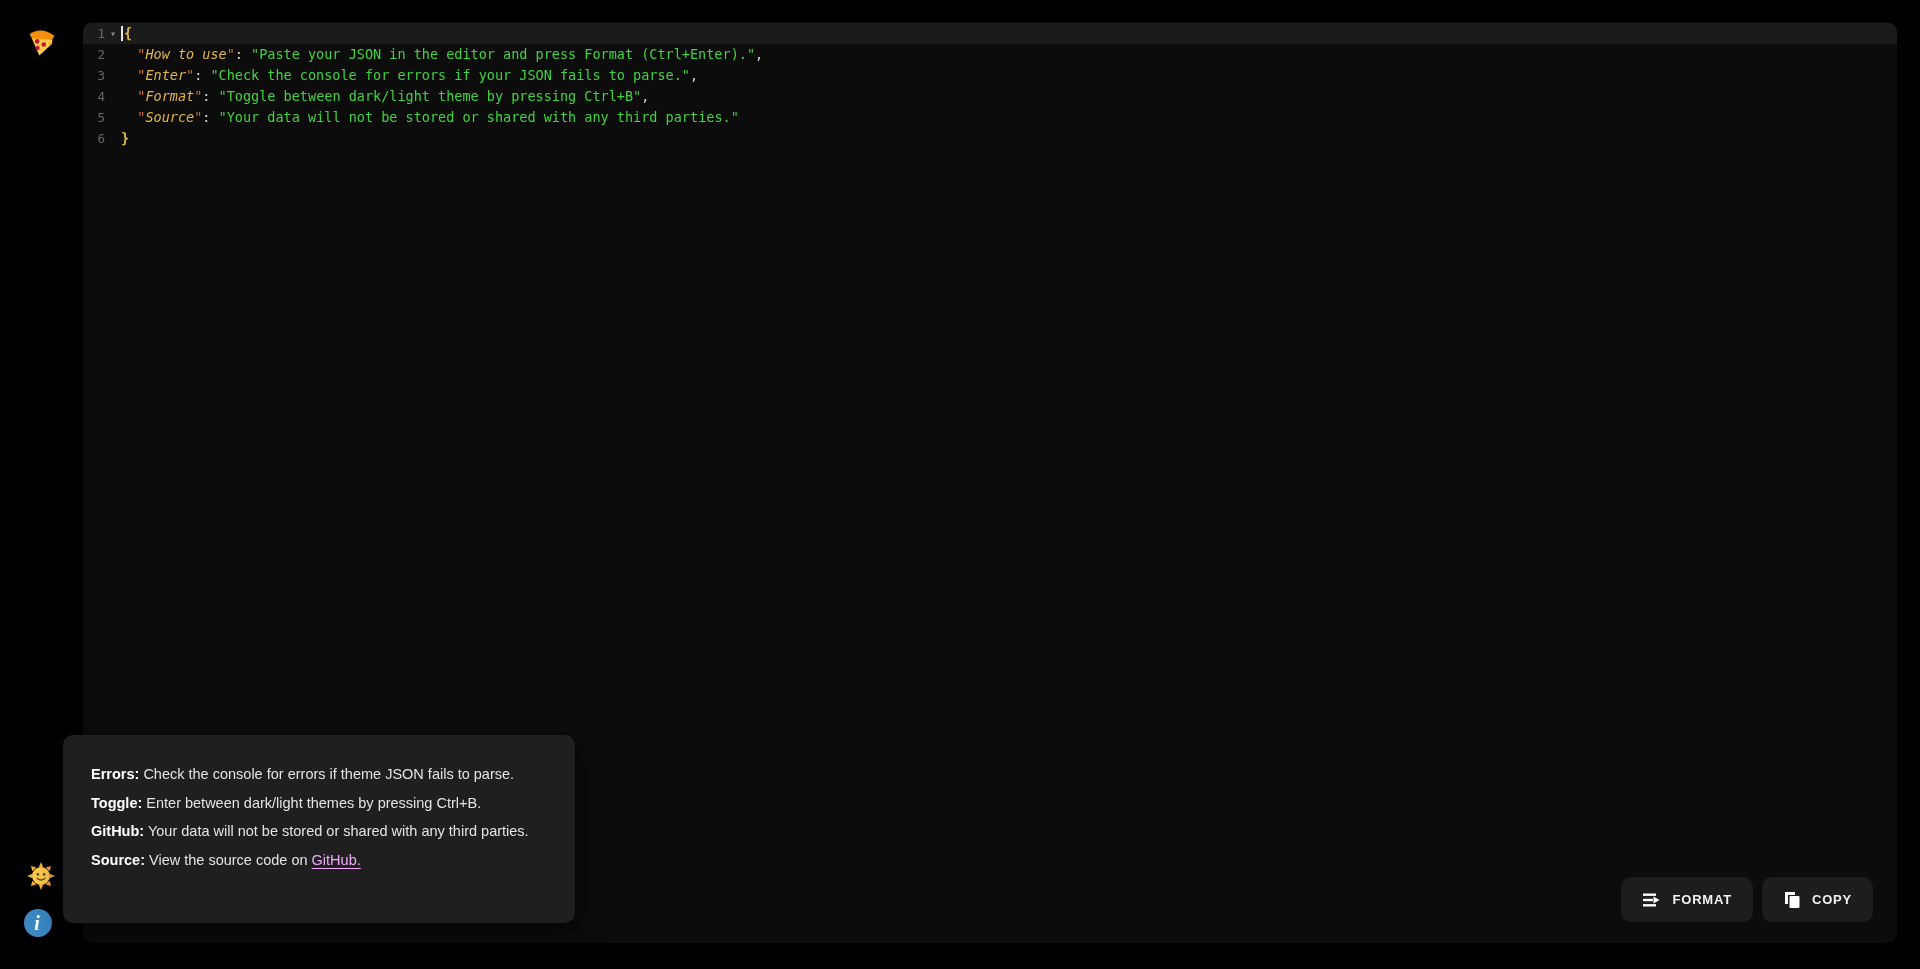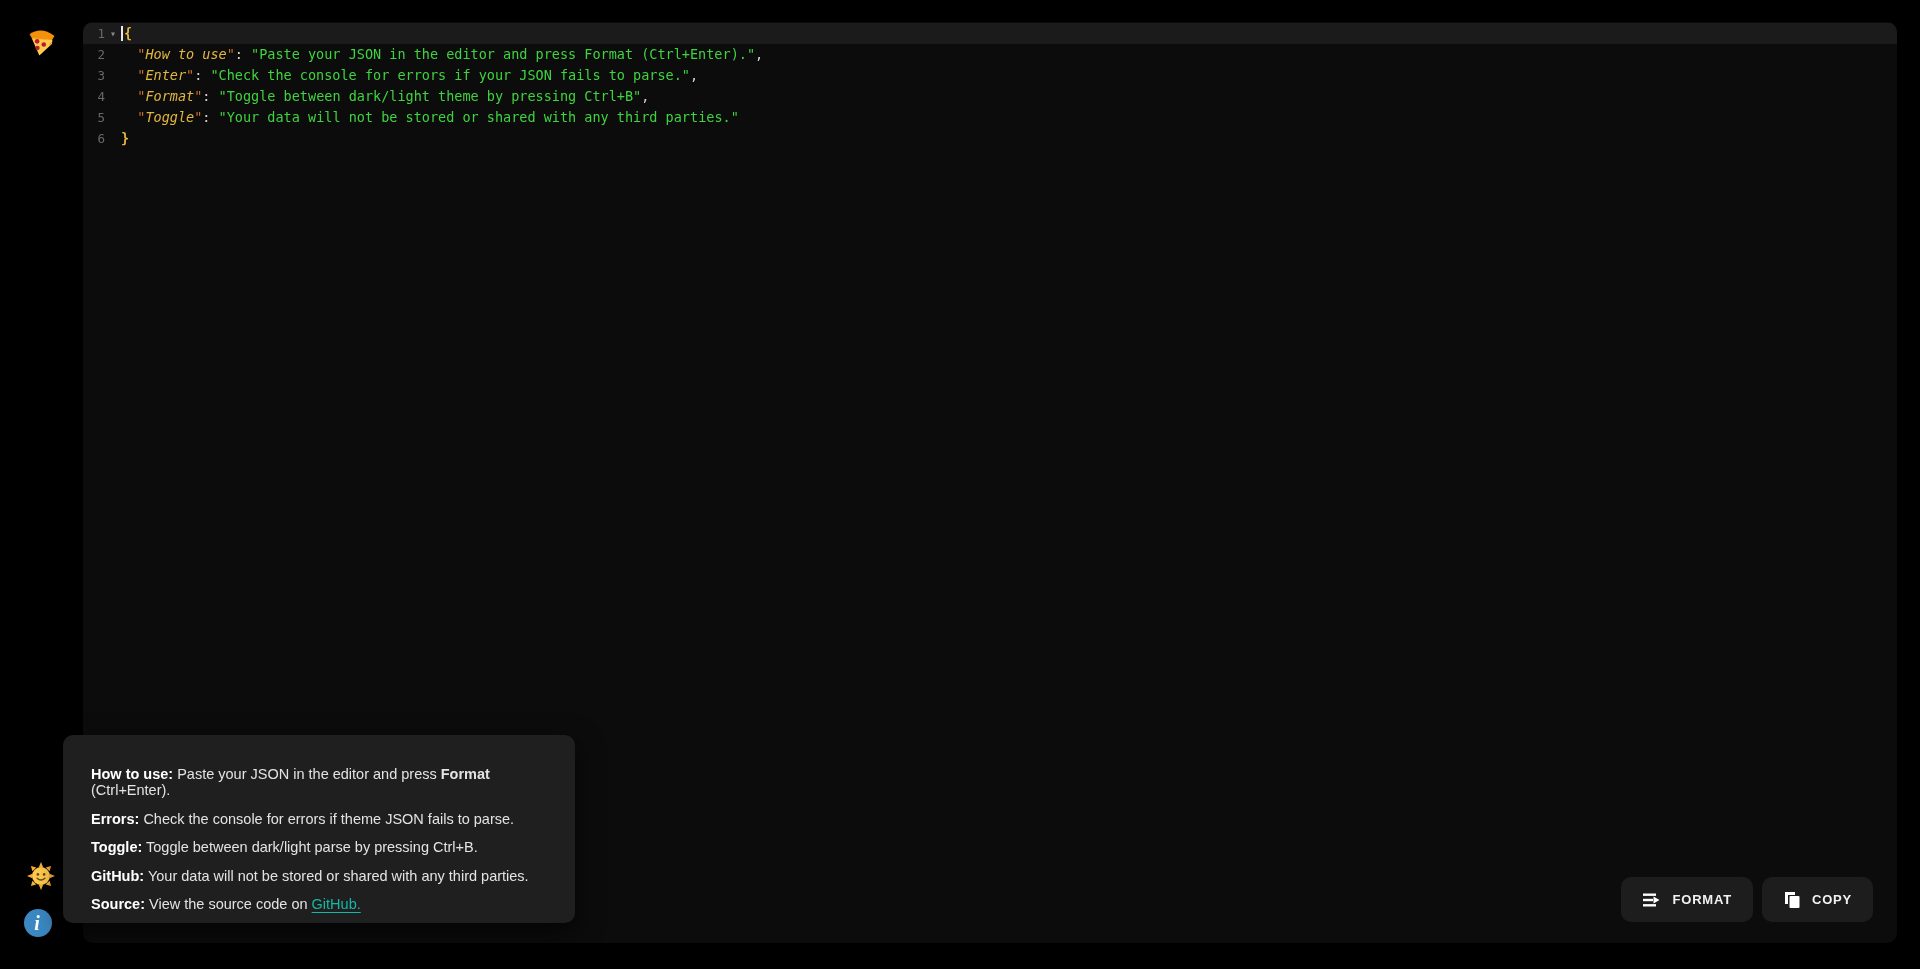--- a/index.html
+++ b/index.html
@@ -71,21 +71,21 @@
     border-radius: 10px;
     box-shadow: 0 10px 28px rgba(0,0,0,0.65);
     padding: 31px 26px 24px 28px;
     z-index: 3;
     color: #e3e3e3;
     font-size: 14.5px;
   }
   .tip-row { margin-bottom: 12.5px; line-height: 16px; }
   .tip-row b { color: #ffffff; }
   .tip-link {
-    color: #14b8a6; text-decoration: underline;
+    color: #f0abfc; text-decoration: underline;
     text-underline-offset: 3px; cursor: pointer;
   }
 
   
   .actions {
     position: absolute; right: 47px; bottom: 47px;
     display: flex; gap: 9px; z-index: 3;
   }
   .action-btn {
     height: 45px;
@@ -150,29 +150,28 @@
     <div class="info-circle">i</div>
   </div>
 </div>
 
 <div class="editor">
   <div class="cm-lines">
       <div class="cm-line active"><span class="ln">1</span><span class="fold">▾</span><span class="code"><span class="cursor"></span><span class="tok-brace">{</span></span></div>
       <div class="cm-line"><span class="ln">2</span><span class="fold"></span><span class="code"><span class="tok-punc">  </span><span class="tok-kq">"</span><span class="tok-key">How to use</span><span class="tok-kq">"</span><span class="tok-punc">: </span><span class="tok-str">"Paste your JSON in the editor and press Format (Ctrl+Enter)."</span><span class="tok-punc">,</span></span></div>
       <div class="cm-line"><span class="ln">3</span><span class="fold"></span><span class="code"><span class="tok-punc">  </span><span class="tok-kq">"</span><span class="tok-key">Enter</span><span class="tok-kq">"</span><span class="tok-punc">: </span><span class="tok-str">"Check the console for errors if your JSON fails to parse."</span><span class="tok-punc">,</span></span></div>
       <div class="cm-line"><span class="ln">4</span><span class="fold"></span><span class="code"><span class="tok-punc">  </span><span class="tok-kq">"</span><span class="tok-key">Format</span><span class="tok-kq">"</span><span class="tok-punc">: </span><span class="tok-str">"Toggle between dark/light theme by pressing Ctrl+B"</span><span class="tok-punc">,</span></span></div>
-      <div class="cm-line"><span class="ln">5</span><span class="fold"></span><span class="code"><span class="tok-punc">  </span><span class="tok-kq">"</span><span class="tok-key">Toggle</span><span class="tok-kq">"</span><span class="tok-punc">: </span><span class="tok-str">"Your data will not be stored or shared with any third parties."</span></span></div>
+      <div class="cm-line"><span class="ln">5</span><span class="fold"></span><span class="code"><span class="tok-punc">  </span><span class="tok-kq">"</span><span class="tok-key">Source</span><span class="tok-kq">"</span><span class="tok-punc">: </span><span class="tok-str">"Your data will not be stored or shared with any third parties."</span></span></div>
       <div class="cm-line"><span class="ln">6</span><span class="fold"></span><span class="code"><span class="tok-brace">}</span></span></div>
     </div>
 </div>
 
 <div class="help-panel">
-    <p class="tip-row"><b>How to use:</b><span> Paste your JSON in the editor and press </span><span style="font-weight: 700;">Format</span><span> (Ctrl+Enter).</span></p>
     <p class="tip-row"><b>Errors:</b><span> Check the console for errors if theme JSON fails to parse.</span></p>
-    <p class="tip-row"><b>Toggle:</b><span> Toggle between dark/light parse by pressing Ctrl+B.</span></p>
+    <p class="tip-row"><b>Toggle:</b><span> Enter between dark/light themes by pressing Ctrl+B.</span></p>
     <p class="tip-row"><b>GitHub:</b><span> Your data will not be stored or shared with any third parties.</span></p>
     <p class="tip-row"><b>Source:</b><span> View the source code on </span><a class="tip-link">GitHub.</a></p>
   </div>
 
 <div class="actions">
   <button class="action-btn">
     <span>
       <svg width="20" height="16" viewBox="0 0 20 16">
         <rect x="1" y="1.5" width="13" height="2.4" fill="#ffffff"></rect>
         <rect x="1" y="6.8" width="10" height="2.4" fill="#ffffff"></rect>

